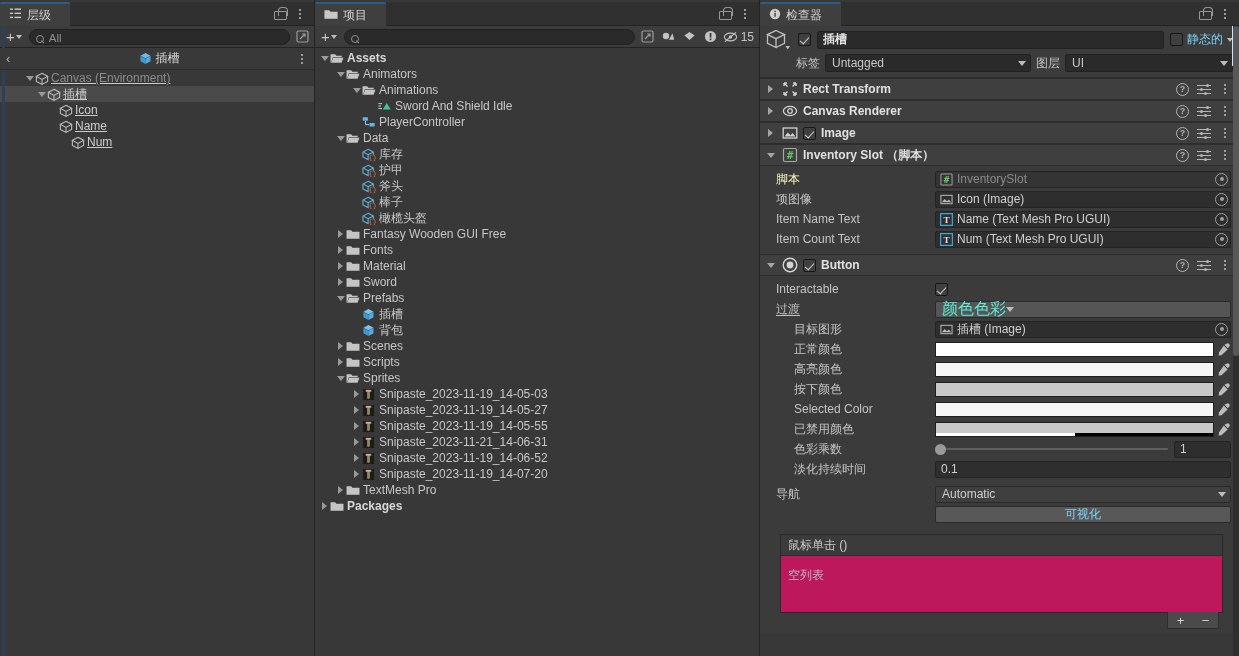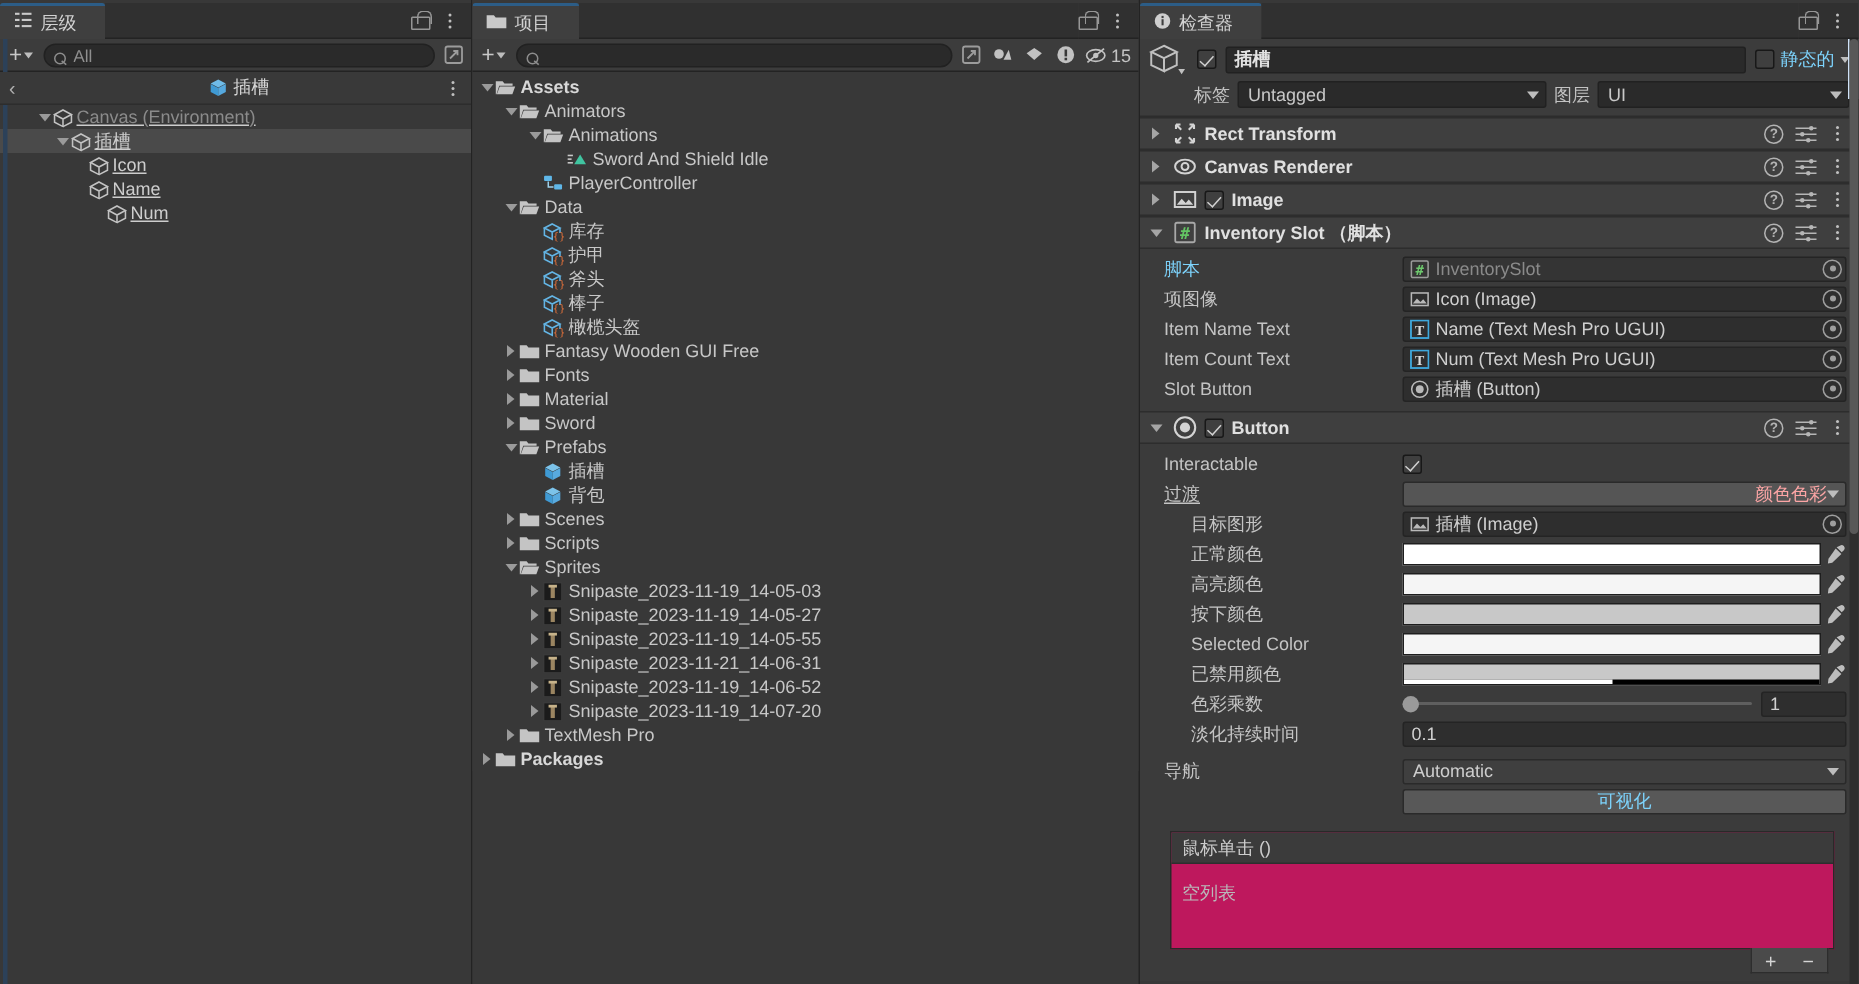--- a/index.html
+++ b/index.html
@@ -137,21 +137,21 @@
   .pre-ico { width: 14px; height: 13px; position: relative; }
   .pre-ico i { position:absolute; left:0; height:1.4px; background:#b6b6b6; width:14px; }
   .pre-ico i:nth-child(1){ top:2px;} .pre-ico i:nth-child(2){top:6px;} .pre-ico i:nth-child(3){top:10px;}
   .pre-ico b { position:absolute; width:3px;height:3px;background:#b6b6b6;border-radius:50%;}
   .pre-ico b:nth-child(4){ top:1px; left:9px;} .pre-ico b:nth-child(5){ top:5px; left:3px;} .pre-ico b:nth-child(6){top:9px;left:7px;}
 
   .comp-body { background: #3b3b3b; padding: 3px 8px 5px 0; }
   .prop { display:flex; align-items:center; height: 20px; }
   .prop .plbl { width: 175px; padding-left: 16px; color: #c4c4c4; font-size: 12px; }
   .prop .plbl.ind { padding-left: 34px; }
-  .prop .plbl.dis { color: #7dd3fc; }
+  .prop .plbl.dis { color: #fef9c3; }
   .prop .plbl.uline { text-decoration: underline; text-underline-offset: 2px; }
   .objfield {
     flex: 1; height: 17px; background: #2e2e2e; border: 1px solid #242424; border-radius: 2px;
     display:flex; align-items:center; gap: 4px; padding: 0 2px 0 4px; color: #cfcfcf; font-size: 12px;
   }
   .objfield.dis { color: #8a8a8a; background: #343434; }
   .objsel { width: 13px; height: 13px; border-radius: 50%; border: 1.3px solid #9e9e9e;
             margin-left: auto; flex:none; display:flex;align-items:center;justify-content:center;}
   .objsel::after { content:""; width:4px;height:4px;background:#9e9e9e;border-radius:50%;}
   .tiny-ico { width: 13px; height: 13px; flex: none; }
@@ -174,22 +174,22 @@
     flex: 1; height: 17px; background: #2e2e2e; border: 1px solid #242424; border-radius:2px;
     display:flex; align-items:center; padding: 0 5px; color: #d0d0d0; font-size: 12px;
   }
   .dd-wide {
     flex:1; height: 17px; background: #3f3f3f; border: 1px solid #2a2a2a; border-radius:2px;
     display:flex; align-items:center; justify-content: space-between; padding: 0 4px 0 6px;
     color: #cecece; font-size: 12px;
   }
   .dd-gray {
     flex:1; height: 17px; background: #555555; border: 1px solid #2a2a2a; border-radius:2px;
-    display:flex; align-items:center; justify-content: flex-end; padding: 0 4px 0 6px;
-    color: #fca5a5; font-size: 12px;
+    display:flex; align-items:center; justify-content: flex-start; padding: 0 4px 0 6px;
+    color: #5eead4; font-size: 16px;
   }
   .btn-wide {
     flex:1; height: 17px; background: #585858; border: 1px solid #2a2a2a; border-radius: 2px;
     display:flex; align-items:center; justify-content:center; color: #7dd3fc; font-size: 12px;
   }
   .caret-small { width:0;height:0;border-left:4px solid transparent;border-right:4px solid transparent;border-top:5px solid #bdbdbd; }
 
   .event-box { margin: 10px 8px 0 20px; border: 1px solid #292929; background: #be185d; }
   .event-head { height: 21px; background: #3b3b3b; border-bottom: 1px solid #2e2e2e;
                 display:flex; align-items:center; padding-left: 7px; color: #cdcdcd; font-size:12px; }
@@ -917,31 +917,20 @@
               </div>
             </div>
             <div class="prop">
               <span class="plbl">Item Count Text</span>
               <div class="objfield">
                 <span class="tiny-ico"><svg width="13" height="13" viewBox="0 0 14 14">
                     <rect x="0.7" y="0.7" width="12.6" height="12.6" fill="none" stroke="#3fa9dd" stroke-width="1.3"></rect>
                     <text x="7" y="11" font-size="10" fill="#dedede" text-anchor="middle" font-family="serif" font-weight="bold">T</text>
                   </svg></span>
                 <span>Num (Text Mesh Pro UGUI)</span>
-                <span class="objsel"></span>
-              </div>
-            </div>
-            <div class="prop">
-              <span class="plbl">Slot Button</span>
-              <div class="objfield">
-                <span class="tiny-ico"><svg width="13" height="13" viewBox="0 0 14 14">
-                    <circle cx="7" cy="7" r="5.8" fill="none" stroke="#b9b9b9" stroke-width="1.1"></circle>
-                    <circle cx="7" cy="7" r="2.8" fill="#b9b9b9"></circle>
-                  </svg></span>
-                <span>插槽 (Button)</span>
                 <span class="objsel"></span>
               </div>
             </div>
           </div>
       </div>
 
       <div class="comp">
         <div class="tri2">
             <i class="d"></i>
           </div>

